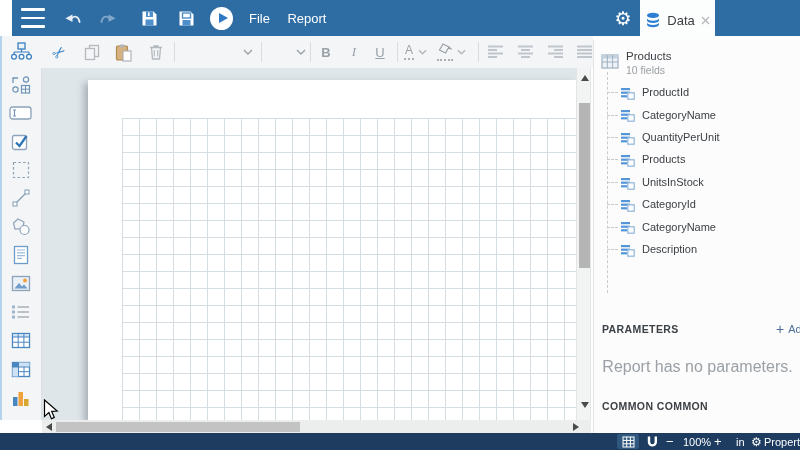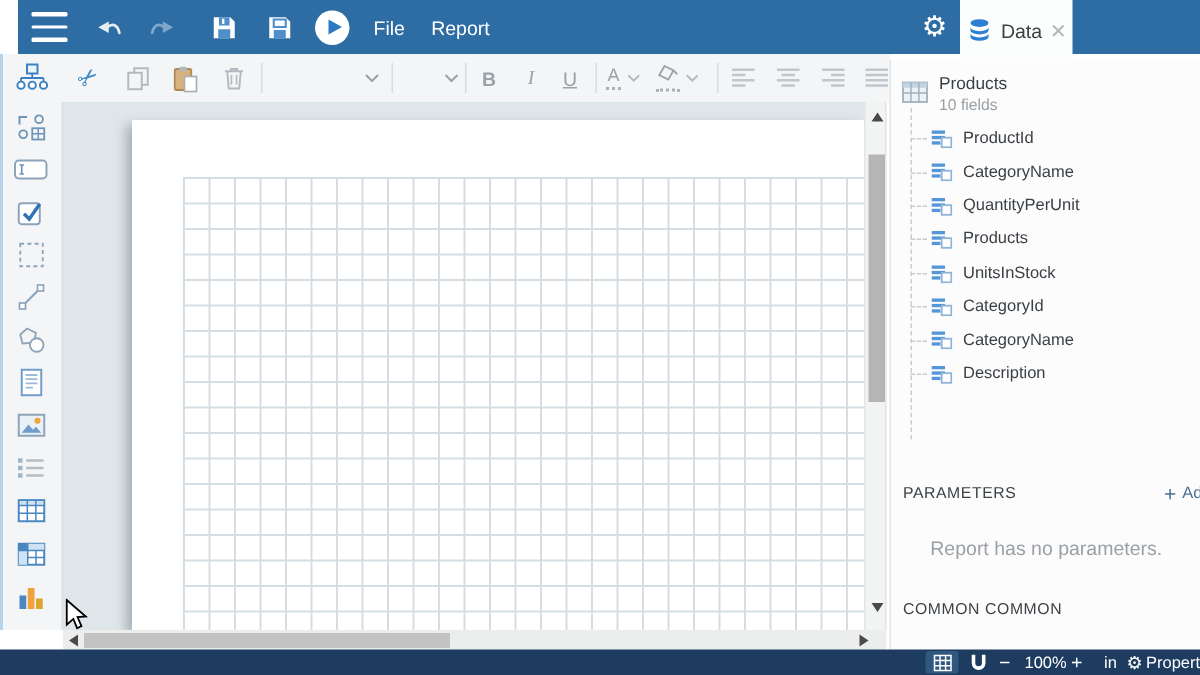--- a/index.html
+++ b/index.html
@@ -84,25 +84,25 @@
   .ds-node { position:absolute; left:0; top:10px; }
   .ds-icon { position:absolute; left:7px; top:3px; }
   .ds-name { position:absolute; left:32px; top:0; font-size:11.5px; color:#3a3f44; white-space:nowrap; }
   .ds-meta { position:absolute; left:32px; top:14px; font-size:10.5px; color:#9aa0a5; white-space:nowrap; }
   .tree-vline { position:absolute; left:13px; top:32px; height:221px; border-left:1px dashed #c8ccd0; }
   .tree { position:absolute; left:0; top:41px; width:207px; }
   .trow { position:relative; height:22.4px; display:flex; align-items:center; }
   .trow .tick { position:absolute; left:13px; top:50%; width:11px; border-top:1px dashed #c8ccd0; }
   .trow .ficon { position:absolute; left:27px; top:5px; }
   .trow .flabel { position:absolute; left:48px; font-size:11px; color:#3a3f44; white-space:nowrap; }
-  .sec-head { position:absolute; left:8px; font-size:10.5px; font-weight:normal; letter-spacing:.4px; color:#3c4146; white-space:nowrap; }
+  .sec-head { position:absolute; left:8px; font-size:10.5px; font-weight:bold; letter-spacing:.4px; color:#3c4146; white-space:nowrap; }
   .params-head { top:283px; }
   .add-btn { position:absolute; left:182px; top:281px; font-size:11px; color:#4d6f96; white-space:nowrap; display:flex; align-items:center; gap:4px; }
   .add-btn .plus { font-size:14px; font-weight:normal; }
-  .empty-text { position:absolute; left:0; top:318px; width:207px; text-align:center; font-size:13px; color:#9aa0a5; }
+  .empty-text { position:absolute; left:0; top:318px; width:207px; text-align:center; font-size:16px; color:#9aa0a5; }
   .common-head { top:360px; }
 
   
   .statusbar { position:absolute; left:0; top:433px; width:800px; height:17px; background:#1d3c60; overflow:hidden; z-index:7; color:#fff; font-size:11px; }
   .sb { position:absolute; top:0; height:17px; display:flex; align-items:center; }
   .sb-grid { left:617px; width:22px; height:15px; top:1px; background:#30587e; border-radius:2px; justify-content:center; }
   .sb-magnet { left:646px; }
   .sb-minus { left:666px; font-size:13px; }
   .sb-zoom { left:683px; }
   .sb-plus { left:714px; font-size:13px; }

